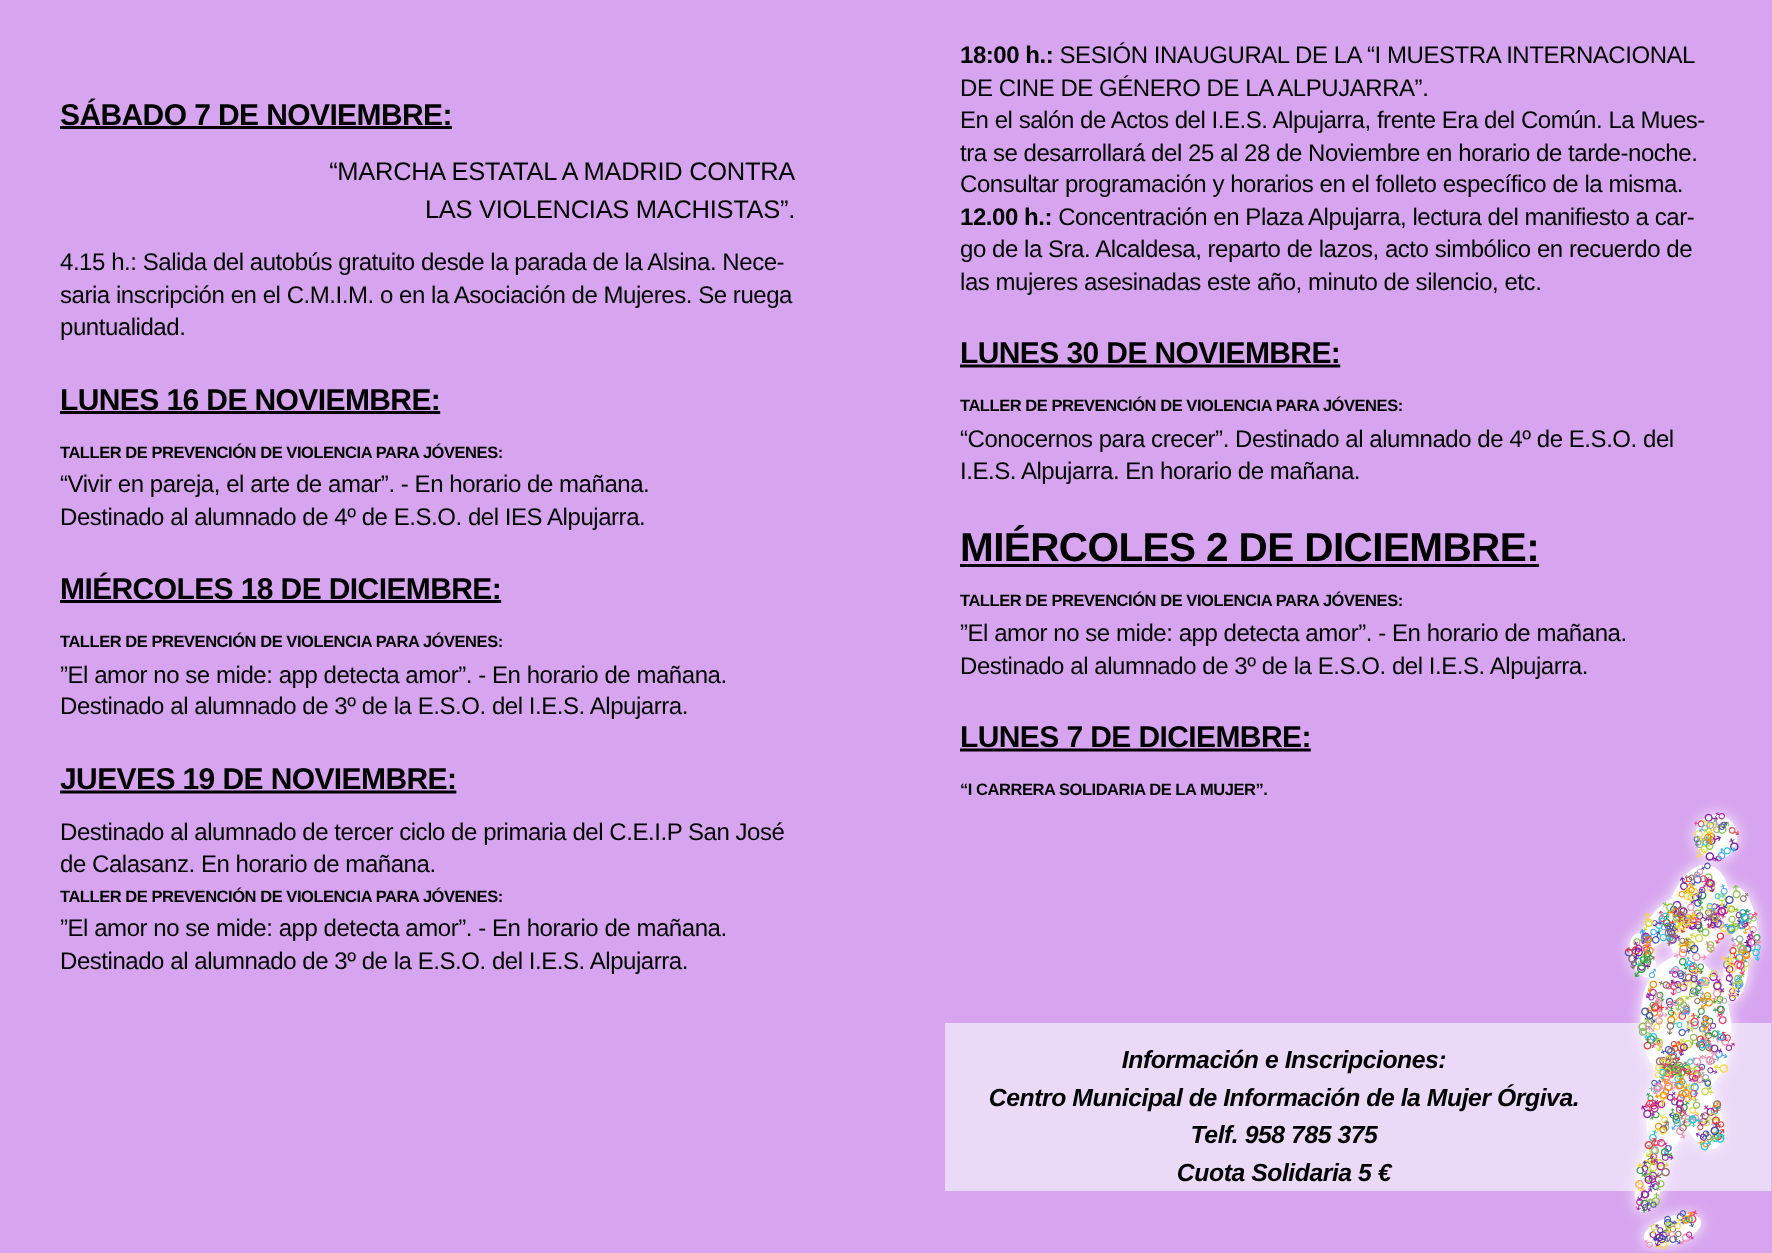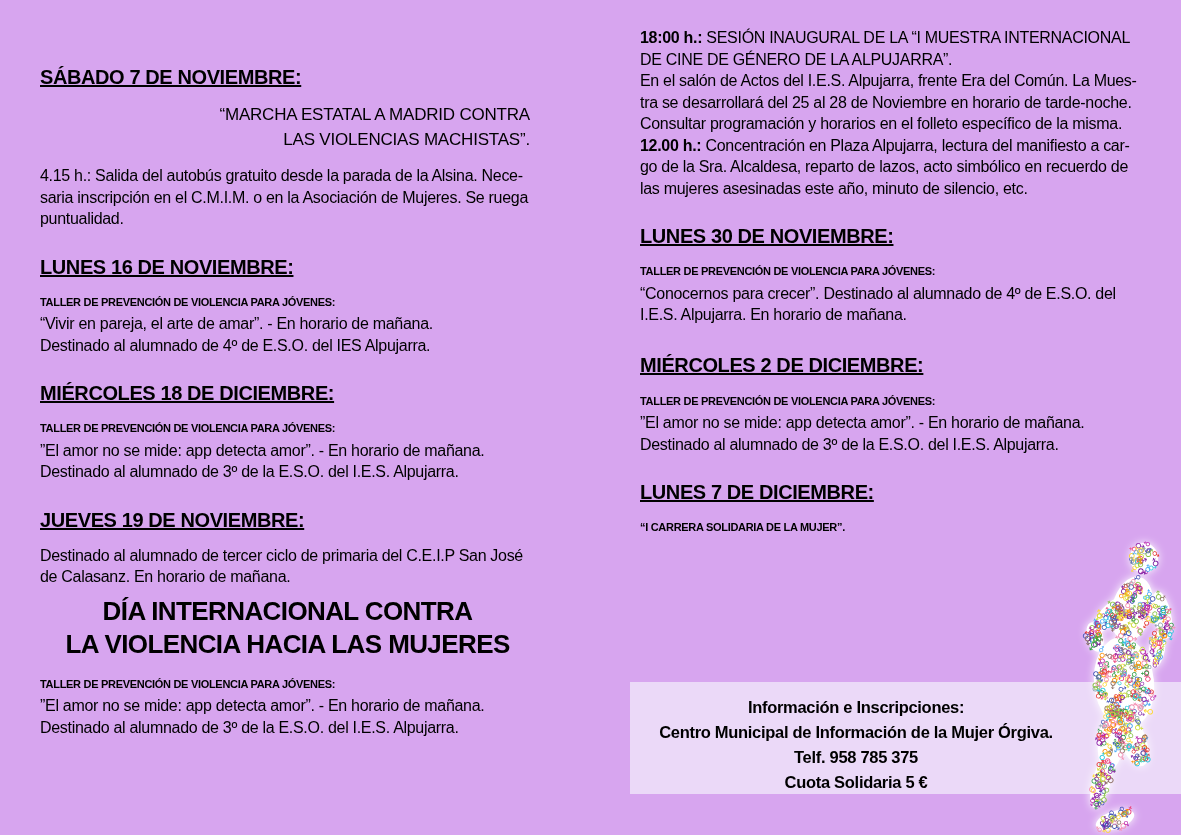--- a/index.html
+++ b/index.html
@@ -10,21 +10,21 @@
   }
   .col{position:absolute;top:0;}
   .col-left{left:40px;width:550px;padding-top:33px;margin-top:32px;}
   .col-right{left:640px;width:528px;padding-top:27px;}
 
   .date{
     font-size:20px;font-weight:bold;text-decoration:underline;
     line-height:25px;margin:25px 0 12px;letter-spacing:-0.4px;white-space:pre;
   }
   .date.first{margin-top:0;}
-  .date.xl{font-size:20px;line-height:28px;}
+  .date.xl{font-size:27px;line-height:28px;}
 
   .subhead{
     font-size:11px;font-weight:bold;line-height:21.5px;margin:0;
     letter-spacing:-0.3px;white-space:pre-line;
   }
   .body{
     font-size:16px;line-height:21.5px;margin:0;
     letter-spacing:-0.3px;white-space:pre-line;
   }
   .body b{font-weight:bold;}
@@ -78,22 +78,20 @@
 Destinado al alumnado de 3º de la E.S.O. del I.E.S. Alpujarra.</p>
   </section>
 
   <section>
     <h2 class="date">JUEVES 19 DE NOVIEMBRE:</h2>
     <p class="body">Destinado al alumnado de tercer ciclo de primaria del C.E.I.P San José
 de Calasanz. En horario de mañana.</p>
   </section>
 
   <section>
-    <p class="big-title">DÍA INTERNACIONAL CONTRA
-LA VIOLENCIA HACIA LAS MUJERES</p>
     <p class="subhead">TALLER DE PREVENCIÓN DE VIOLENCIA PARA JÓVENES:</p>
     <p class="body">”El amor no se mide: app detecta amor”. - En horario de mañana.
 Destinado al alumnado de 3º de la E.S.O. del I.E.S. Alpujarra.</p>
   </section>
 
 </div>
 
 <div class="col col-right">
 
   <section>
@@ -124,21 +122,21 @@
 Destinado al alumnado de 3º de la E.S.O. del I.E.S. Alpujarra.</p>
   </section>
 
   <section>
     <h2 class="date">LUNES 7 DE DICIEMBRE:</h2>
     <p class="subhead">“I CARRERA SOLIDARIA DE LA MUJER”.</p>
   </section>
 
 </div>
 
-<div class="info-box" style="background: rgb(235, 217, 248);">
+<div class="info-box" style="background: rgb(235, 217, 248); font-style: italic;">
   <p class="info-box-text">Información e Inscripciones:
 Centro Municipal de Información de la Mujer Órgiva.
 Telf. 958 785 375
 Cuota Solidaria 5 €</p>
 </div>
 
 <div class="figure">
   <svg width="112" height="302" viewBox="0 0 112 302">
     <defs>
       <filter id="glow" x="-50%" y="-50%" width="200%" height="200%">

